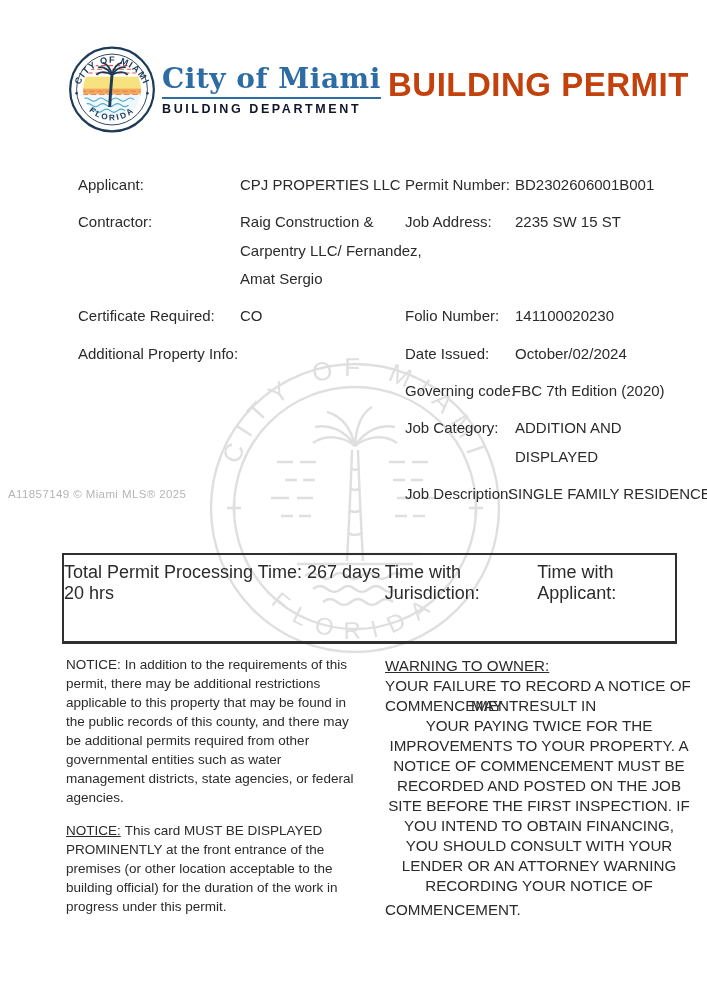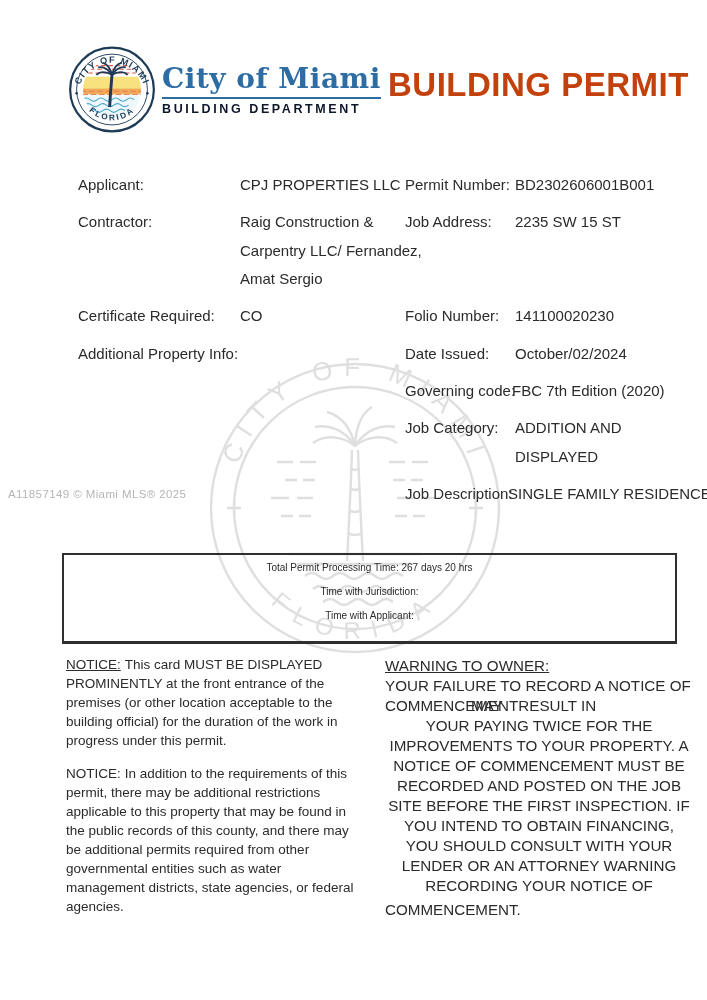--- a/index.html
+++ b/index.html
@@ -29,22 +29,22 @@
     position:absolute;left:8px;top:488px;font-size:11.5px;color:#b5b5b5;
     letter-spacing:0.4px;z-index:0;
   }
   .content{position:relative;z-index:1;}
   
   .f{position:absolute;font-size:15px;white-space:nowrap;}
   
   .pbox{
     position:absolute;left:62px;top:553px;width:611px;height:79px;
     border:2px solid #2f2f2f;border-bottom-width:3px;
-    display:flex;flex-direction:column;align-items:center;
-    padding-top:7px;row-gap:13px;font-size:10px;background:transparent;
+    display:flex;flex-direction:row;align-items:flex-start;
+    padding-top:7px;row-gap:13px;font-size:18px;background:transparent;
   }
   
   .notice-col{position:absolute;left:66px;top:655px;width:296px;font-size:13.5px;line-height:19px;}
   .notice{margin:0 0 14px 0;}
   .nlabel{margin-right:4px;}
   .u{text-decoration:underline;}
   .warn-col{position:absolute;left:374px;top:656px;width:330px;font-size:15.2px;line-height:20px;}
   .warn-left{margin-left:11px;}
   .warn-center{text-align:center;}
   .overlap-line{position:relative;margin-left:11px;}
@@ -193,22 +193,22 @@
     <div class="f" style="left:405px;top:485px">Job Description:</div>
     <div class="f" style="left:508px;top:485px">SINGLE FAMILY RESIDENCE</div>
 
     <div class="pbox">
       <div>Total Permit Processing Time: 267 days 20 hrs</div>
       <div>Time with Jurisdiction:</div>
       <div>Time with Applicant:</div>
     </div>
 
     <div class="notice-col">
+      <p class="notice"><span class="nlabel">NOTICE:</span><span>In addition to the requirements of this permit, there may be additional restrictions applicable to this property that may be found in the public records of this county, and there may be additional permits required from other governmental entities such as water management districts, state agencies, or federal agencies.</span></p>
       <p class="notice"><span class="nlabel u">NOTICE:</span><span>This card MUST BE DISPLAYED PROMINENTLY at the front entrance of the premises (or other location acceptable to the building official) for the duration of the work in progress under this permit.</span></p>
-      <p class="notice"><span class="nlabel">NOTICE:</span><span>In addition to the requirements of this permit, there may be additional restrictions applicable to this property that may be found in the public records of this county, and there may be additional permits required from other governmental entities such as water management districts, state agencies, or federal agencies.</span></p>
     </div>
 
     <div class="warn-col">
       <div class="warn-left"><span class="u">WARNING TO OWNER:</span></div>
       <div class="warn-left">YOUR FAILURE TO RECORD A NOTICE OF</div>
       <div class="overlap-line">
         <span>COMMENCEMENT</span><span>RESULT IN</span>
         <span class="overlap-top">MAY</span>
       </div>
       <div class="warn-center">YOUR PAYING TWICE FOR THE</div>

